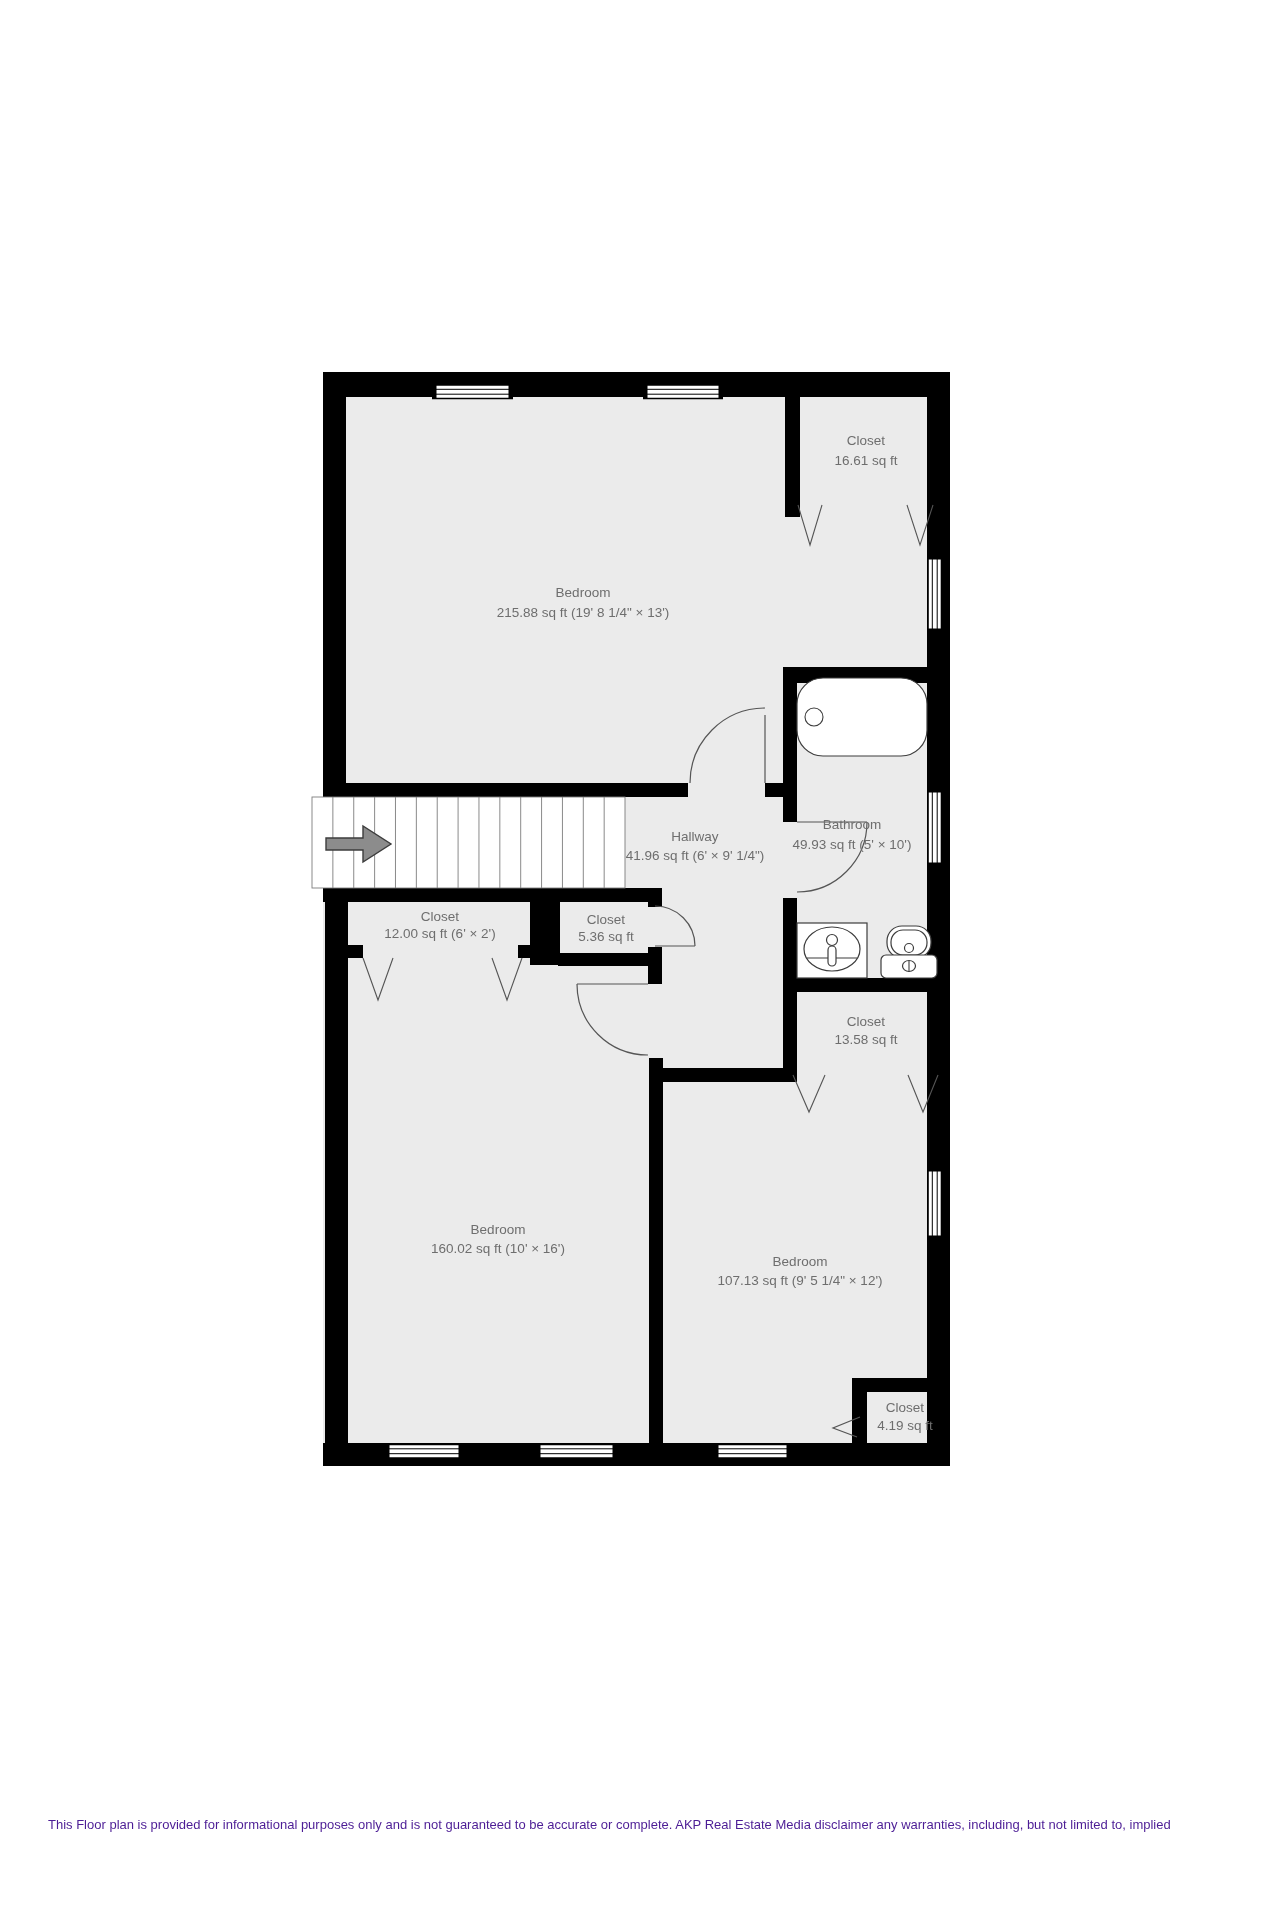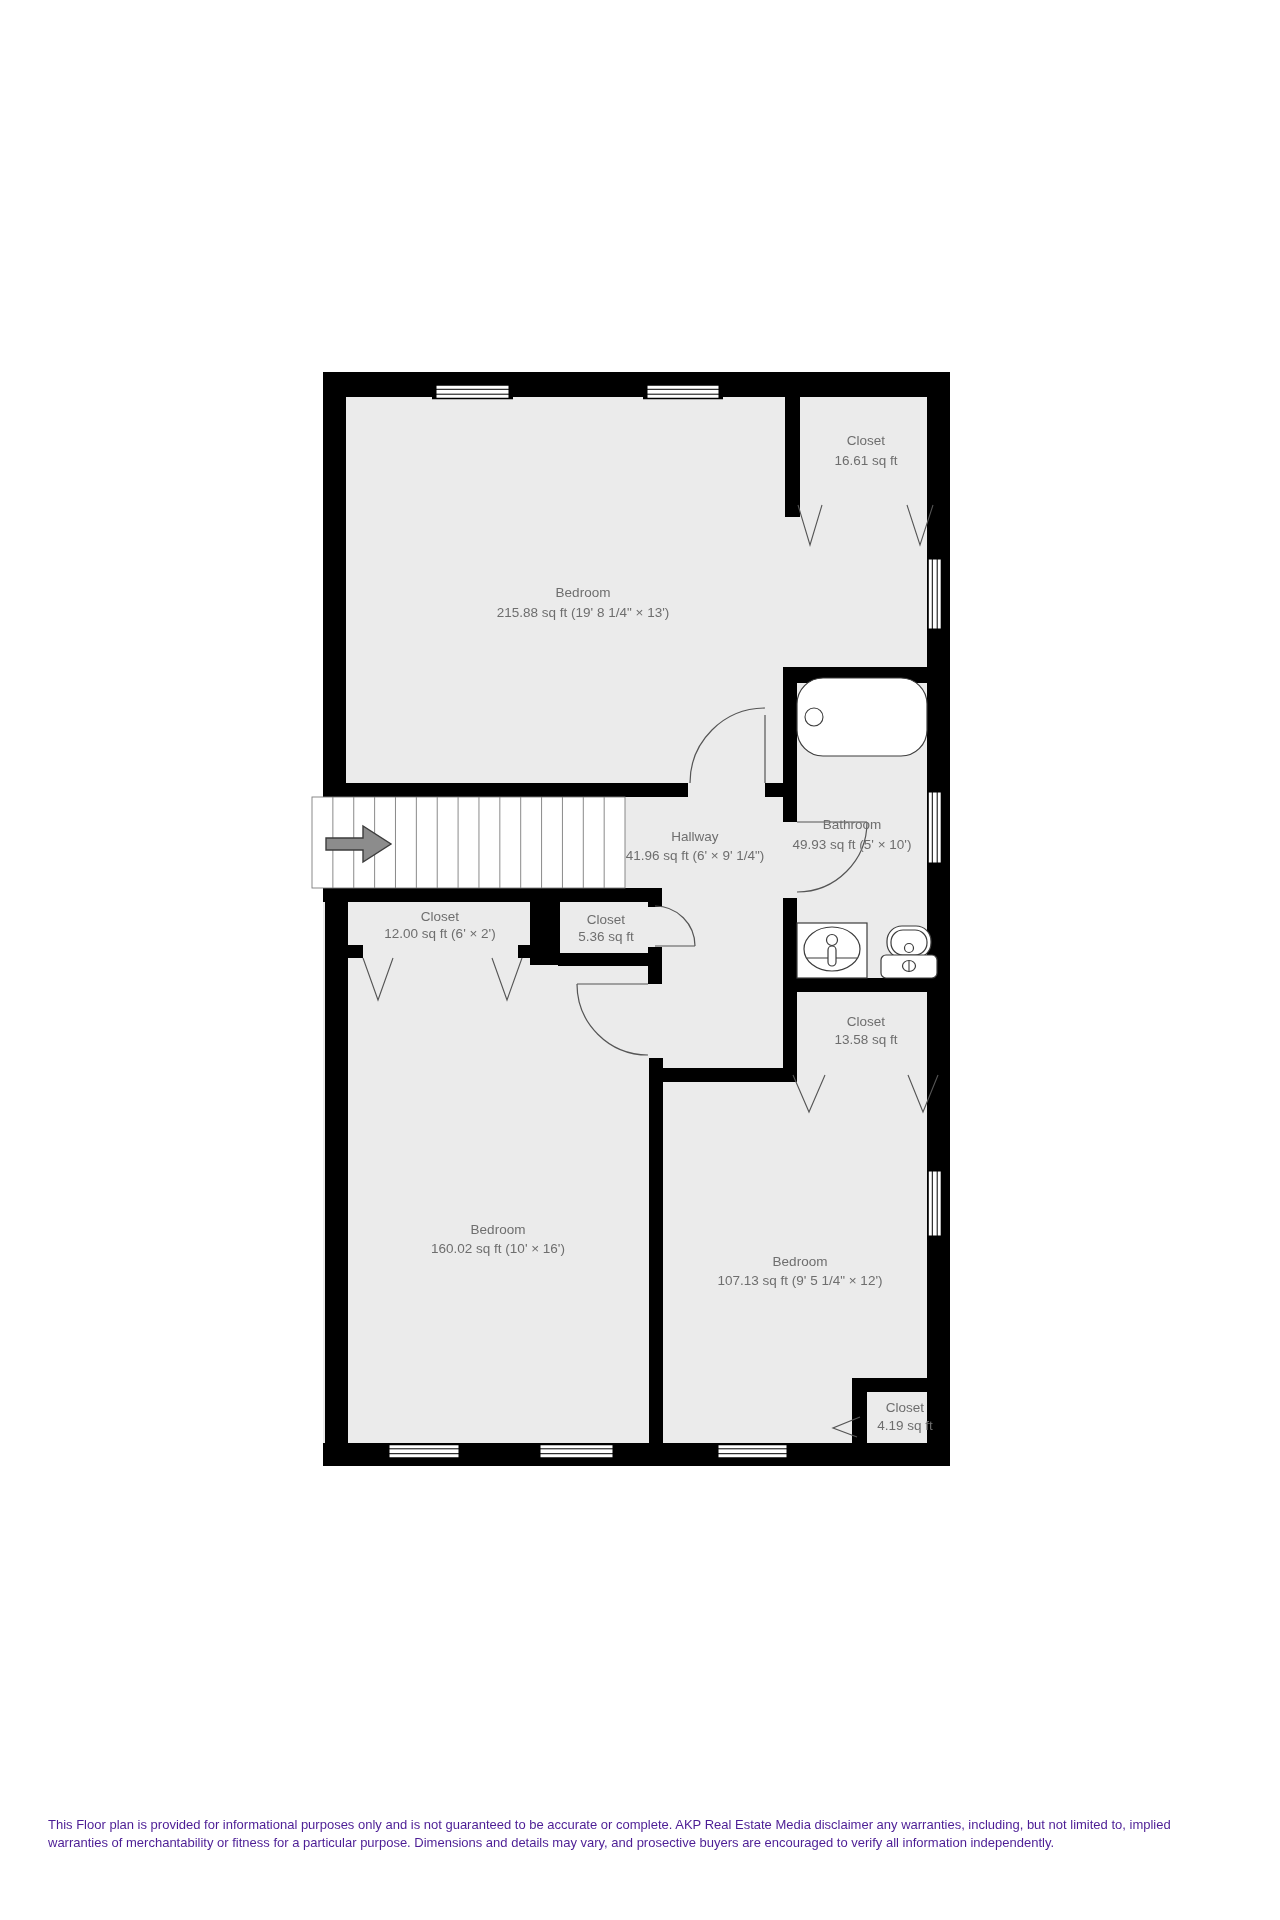--- a/index.html
+++ b/index.html
@@ -209,15 +209,14 @@
     <text class="rl" x="498" y="1253">160.02 sq ft (10' × 16')</text>
     <text class="rl" x="800" y="1266">Bedroom</text>
     <text class="rl" x="800" y="1285">107.13 sq ft (9' 5 1/4" × 12')</text>
     <text class="rl" x="905" y="1412">Closet</text>
     <text class="rl" x="905" y="1430">4.19 sq ft</text>
   </g>
 </svg>
 
 <div class="disclaimer">
   <div>This Floor plan is provided for informational purposes only and is not guaranteed to be accurate or complete. AKP Real Estate Media disclaimer any warranties, including, but not limited to, implied</div>
-  <div>warranties of merchantability or fitness for a particular purpose. Dimensions and details may vary, and prosective buyers are encouraged to verify all information independently.</div>
 </div>
 </div>
 
 </body></html>

